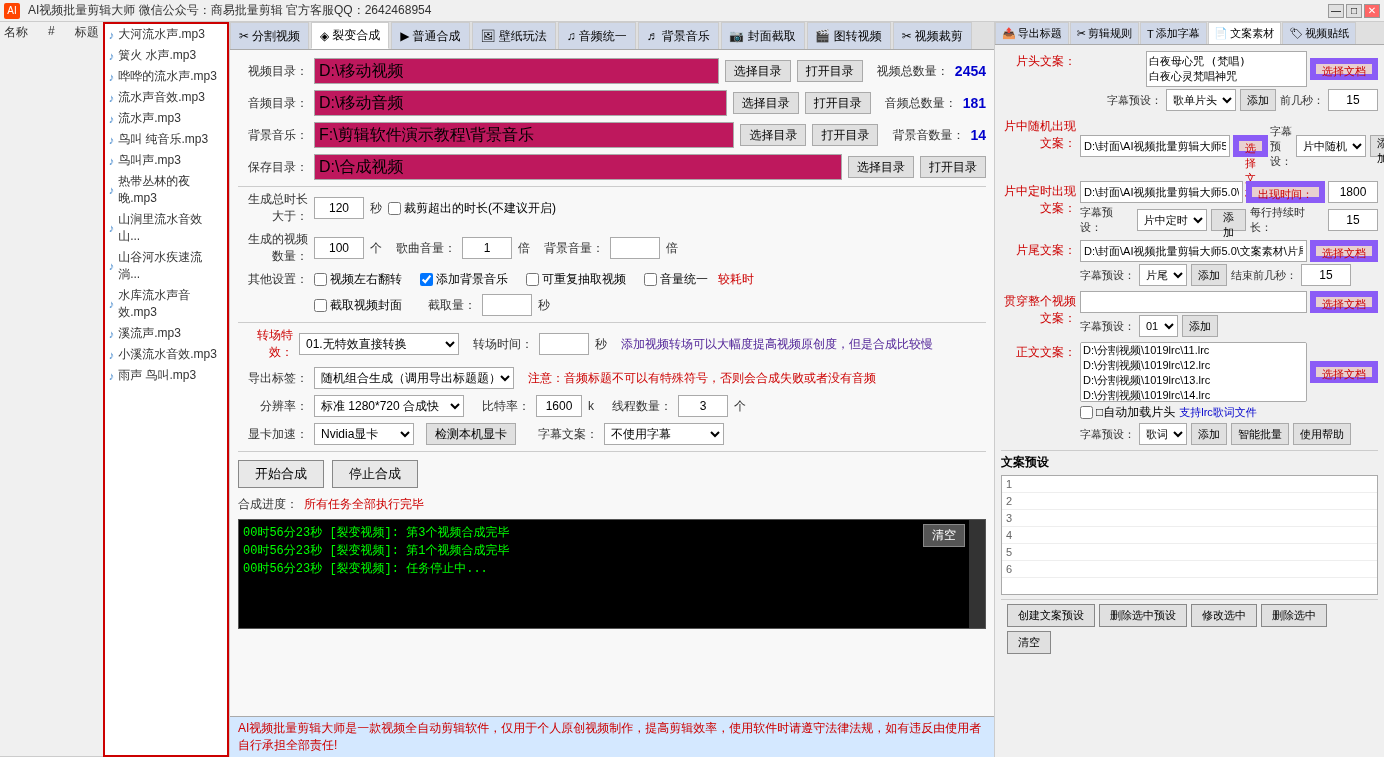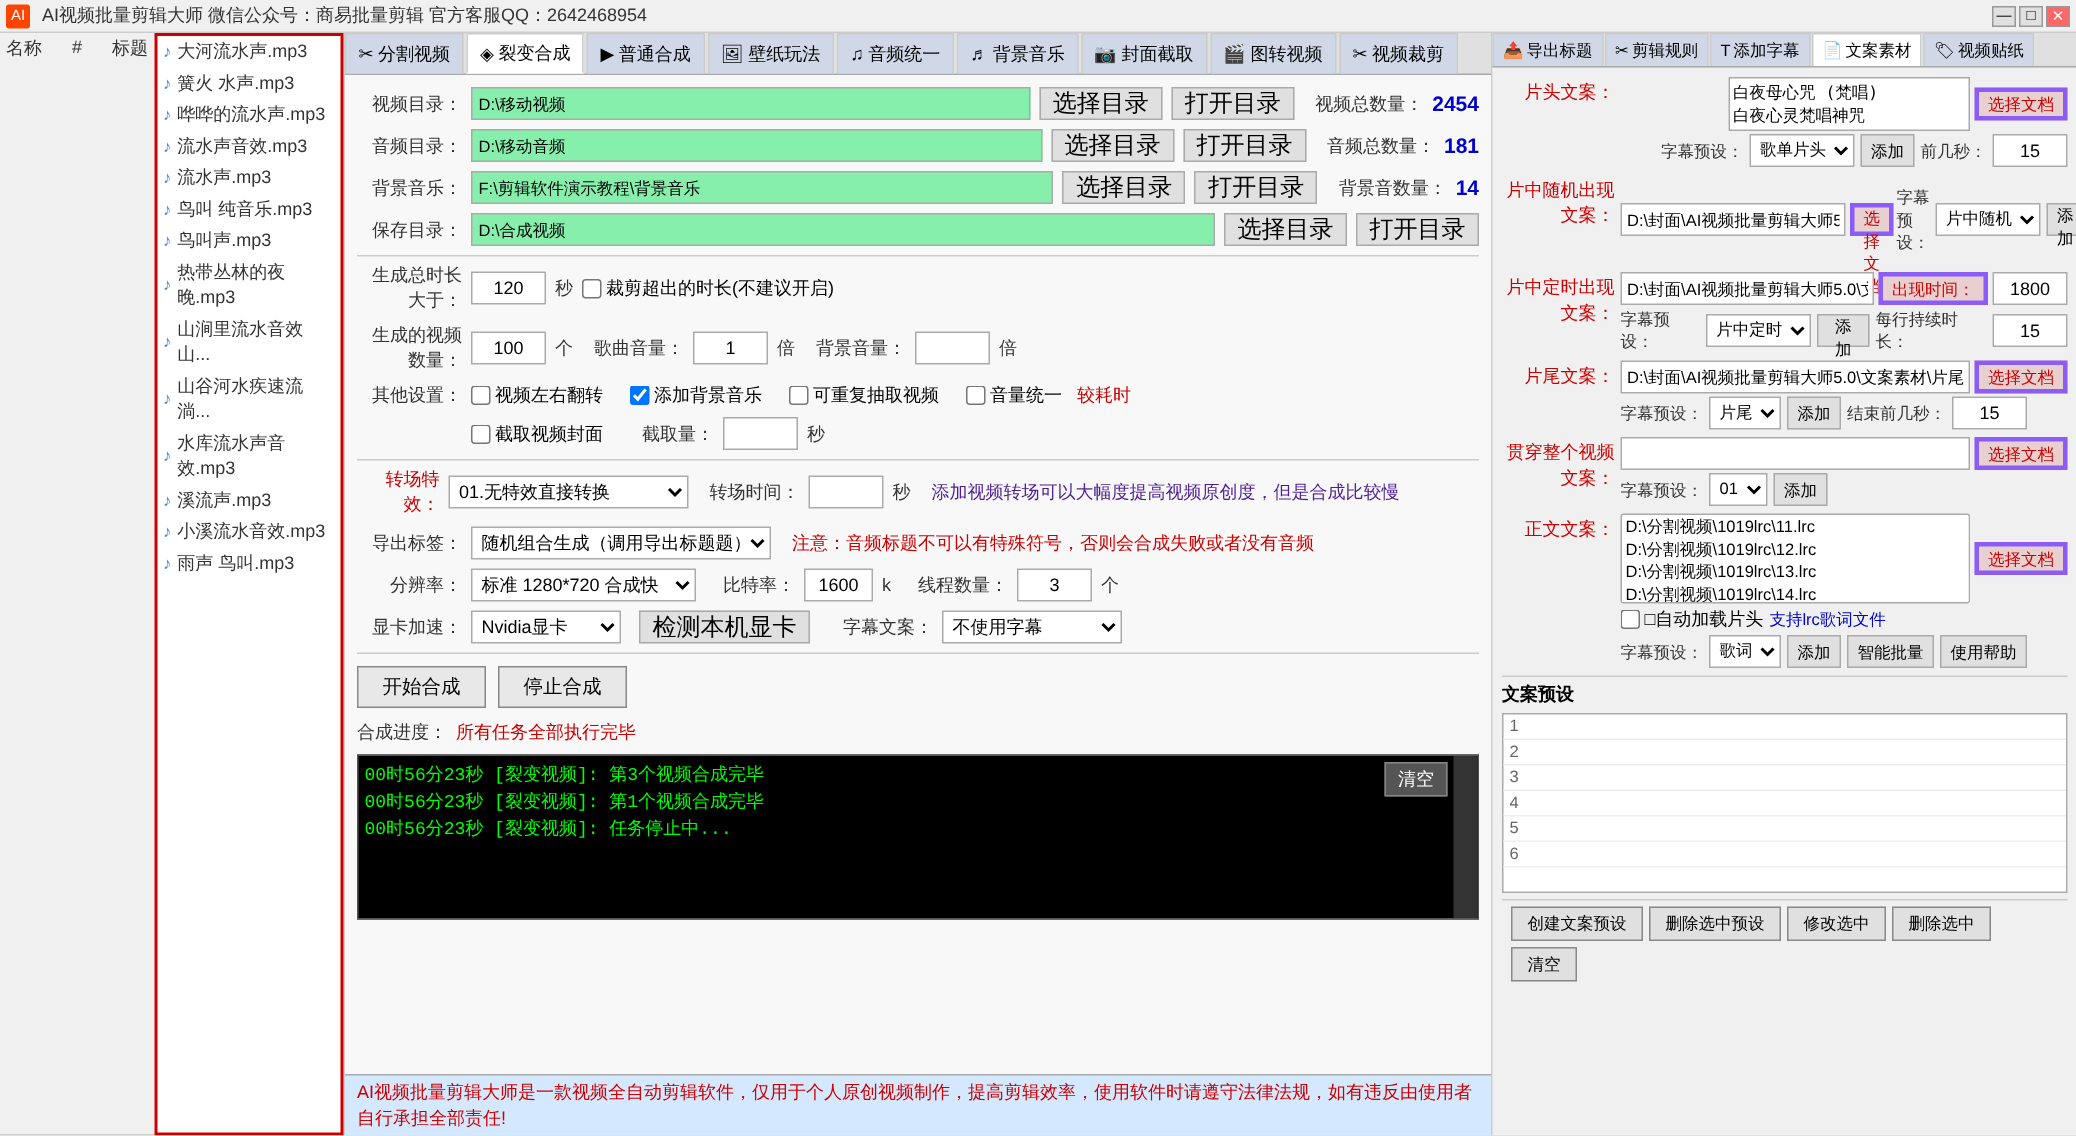--- a/index.html
+++ b/index.html
@@ -156,31 +156,31 @@
       width: 70px;
       text-align: right;
       font-size: 12px;
       color: #333;
       flex-shrink: 0;
     }
     .form-input {
       flex: 1;
       height: 22px;
       border: 1px solid #aaa;
-      background: #86efac;
-      padding: 2px 4px;
-      font-size: 11px;
+      background: #be185d;
+      padding: 12px 4px;
+      font-size: 16px;
     }
     .form-btn {
       height: 22px;
       padding: 0 8px;
       border: 1px solid #aaa;
       background: #e0e0e0;
       cursor: pointer;
-      font-size: 16px;
+      font-size: 12px;
     }
     .count-label {
       font-size: 12px;
       color: #333;
       margin-left: 8px;
     }
     .count-value {
       color: #0000cc;
       font-weight: bold;
       font-size: 14px;
@@ -357,21 +357,21 @@
       height: 22px;
       padding: 0 6px;
       border: 1px solid #aaa;
       background: #e0e0e0;
       cursor: pointer;
       font-size: 11px;
     }
     .right-file-btn {
       height: 22px;
       padding: 0 6px;
-      border: 3px solid #8b5cf6;
+      border: 6px solid #8b5cf6;
       background: #e8d0d0;
       cursor: pointer;
       font-size: 11px;
       color: #cc0000;
     }
     .small-label {
       font-size: 11px;
       color: #333;
     }
     .script-area {

